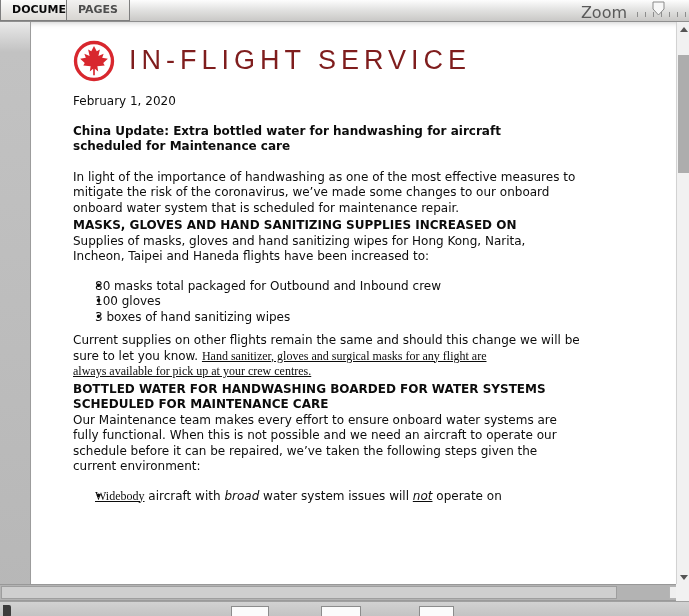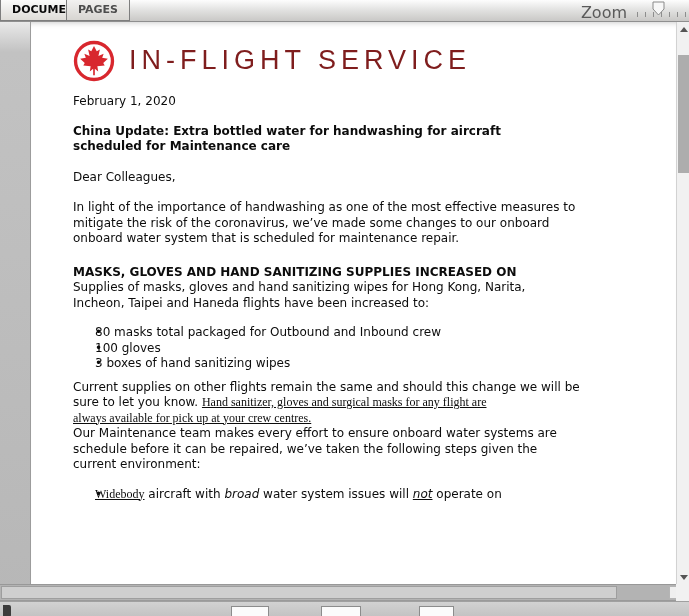--- a/index.html
+++ b/index.html
@@ -86,21 +86,21 @@
 
   .brand-row { display:flex; align-items:center; height:46px; margin-bottom:10px; }
   .brand-logo { width:42px; height:42px; flex:0 0 auto; }
   .brand-text { margin-left:14px; font-family:"Liberation Sans", sans-serif;
     font-size:27px; font-weight:400; letter-spacing:5px; color:#7f1d1d; white-space:nowrap; }
 
   .date { margin-top:2px; }
   .doc-title { margin-top:14px; font-weight:bold; }
   .salutation { margin-top:15px; }
   .para { margin-top:15px; }
-  .heading { margin-top:18px; font-weight:bold; }
+  .heading { margin-top:2px; font-weight:bold; }
   .bullets { margin-top:14px; }
   .bullet-row { display:flex; }
   .bullet-glyph { width:20px; padding-left:22px; flex:0 0 auto; }
   .bullet-text { flex:1 1 auto; white-space:nowrap; }
   .note { margin-top:8px; }
 
   .u { text-decoration:underline;font-family:Liberation Serif, serif; }
   .i { font-style:italic; }
   .biu { font-weight:normal; font-style:italic; text-decoration:underline; }
 </style>
@@ -135,21 +135,20 @@
       <div class="brand-text">IN-FLIGHT SERVICE</div>
     </div>
 
     <div class="date line">February 1, 2020</div>
 
     <div class="doc-title">
       <div class="line">China Update: Extra bottled water for handwashing for aircraft</div>
       <div class="line">scheduled for Maintenance care</div>
     </div>
 
-    <div class="salutation line">Dear Colleagues,</div>
 
     <div class="para">
       <div class="line">In light of the importance of handwashing as one of the most effective measures to</div>
       <div class="line">mitigate the risk of the coronavirus, we’ve made some changes to our onboard</div>
       <div class="line">onboard water system that is scheduled for maintenance repair.</div>
     </div>
 
     <div class="heading">
       <div class="line">MASKS, GLOVES AND HAND SANITIZING SUPPLIES INCREASED ON</div>
     </div>
@@ -173,23 +172,28 @@
         <span class="bullet-text">3 boxes of hand sanitizing wipes</span>
       </div>
     </div>
 
     <div class="note">
       <div class="line">Current supplies on other flights remain the same and should this change we will be</div>
       <div class="line"><span>sure to let you know. </span><span class="u">Hand sanitizer, gloves and surgical masks for any flight are</span></div>
       <div class="line u">always available for pick up at your crew centres.</div>
     </div>
 
+    <div class="heading">
+      <div class="line">BOTTLED WATER FOR HANDWASHING BOARDED FOR WATER SYSTEMS</div>
+      <div class="line">SCHEDULED FOR MAINTENANCE CARE</div>
+    </div>
 
     <div>
       <div class="line">Our Maintenance team makes every effort to ensure onboard water systems are</div>
+      <div class="line">fully functional. When this is not possible and we need an aircraft to operate our</div>
       <div class="line">schedule before it can be repaired, we’ve taken the following steps given the</div>
       <div class="line">current environment:</div>
     </div>
 
     <div class="bullets">
       <div class="bullet-row">
         <span class="bullet-glyph">•</span>
         <span class="bullet-text"><span class="u">Widebody</span><span> aircraft with </span><span class="i">broad</span><span> water system issues will </span><span class="biu">not</span><span> operate on</span></span>
       </div>
     </div>

